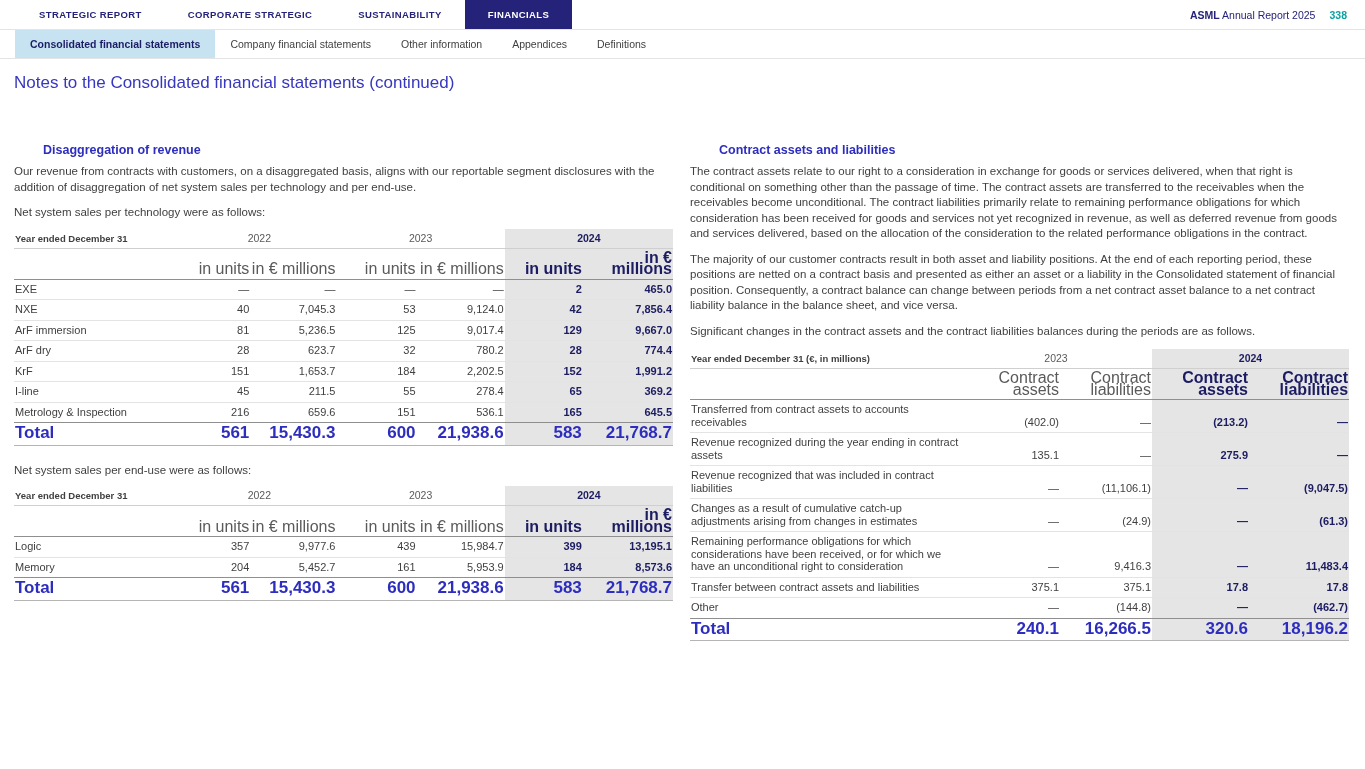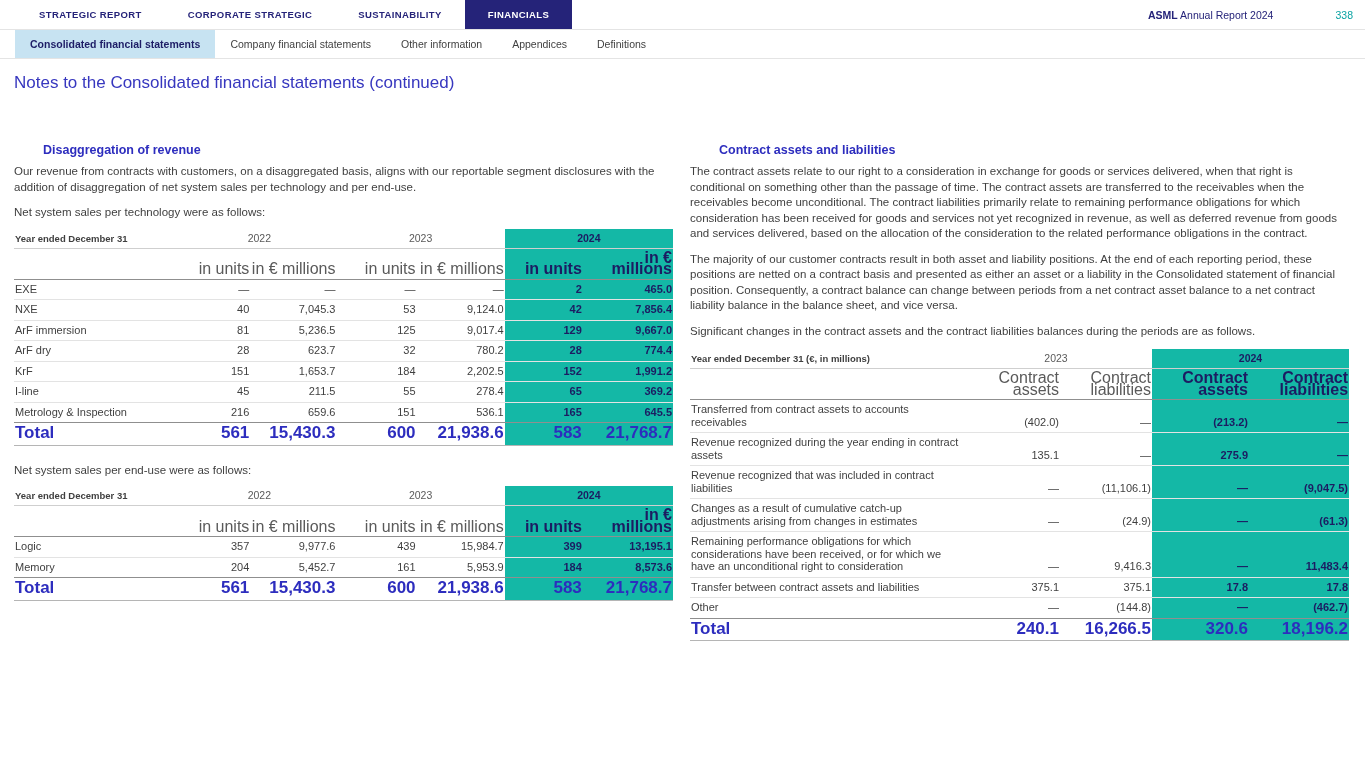--- a/index.html
+++ b/index.html
@@ -6,21 +6,21 @@
   body{width:1365px;height:769px;background:#ffffff;font-family:"Liberation Sans",sans-serif;color:#3f3f3f;overflow:hidden;}
 
   
   .topnav{display:flex;align-items:stretch;height:29px;border-bottom:1px solid #e4e4e4;}
   .tabs{display:flex;align-items:stretch;padding-left:16px;}
   .tab{display:flex;align-items:center;padding:0 23px;font-size:9.5px;font-weight:bold;letter-spacing:.4px;color:#252379;cursor:pointer;white-space:nowrap;}
   .tab.active{background:#252379;color:#ffffff;}
   .spacer{flex:1;}
   .brand{display:flex;align-items:center;font-size:10.5px;color:#252379;padding-right:14px;white-space:pre;}
   .brand b{font-weight:bold;}
-  .pagenum{display:flex;align-items:center;font-size:10.5px;font-weight:normal;color:#0aa3a3;padding-right:12px;margin-left:48px;}
+  .pagenum{display:flex;align-items:center;font-size:10.5px;font-weight:bold;color:#0aa3a3;padding-right:18px;}
 
   
   .subnav{display:flex;align-items:stretch;height:28px;border-bottom:1px solid #e4e4e4;padding-left:15px;}
   .subitem{display:flex;align-items:center;padding:0 15px;font-size:10.5px;color:#3f3f3f;cursor:pointer;white-space:nowrap;}
   .subitem.active{background:#c7e3f2;color:#1d1d66;font-weight:bold;}
 
   .pagetitle{margin:14px 0 0 14px;font-size:17px;font-weight:normal;color:#3737bf;}
 
   .content{display:flex;gap:17px;margin:50px 14px 0 14px;}
   .col{width:659px;flex:none;}
@@ -30,42 +30,42 @@
   p.lead2{margin-top:17px;}
   .tablewrap{margin-top:4px;}
 
   
   table.fin{border-collapse:collapse;width:100%;table-layout:fixed;}
   table.fin th,table.fin td{padding:3px 1px 4px 1px;vertical-align:bottom;}
   th.corner{font-size:9.5px;font-weight:bold;color:#3f3f3f;text-align:left;}
   th.year{font-size:10.5px;font-weight:normal;color:#5a5a5a;text-align:center;}
   th.sub{font-size:16px;font-weight:normal;color:#5a5a5a;text-align:right;line-height:11.5px;}
   th.hl{font-weight:bold;color:#1c1c62;}
-  .hlbg{background:#14b8a6;}
+  .hlbg{background:#e5e5e5;}
   tr.years th{border-bottom:1px solid #cfcfcf;}
   tr.subs th{border-bottom:1px solid #8f8f8f;}
   table.fin td{font-size:11px;line-height:12.5px;border-bottom:1px solid #e3e3e3;}
   td.lbl{text-align:left;}
   td.num{text-align:right;}
   td.hlv{font-weight:bold;color:#1c1c62;}
   tr.lastrow td{border-bottom:1px solid #8f8f8f;}
   tr.total td{font-size:17px;font-weight:bold;color:#2d2dbe;border-bottom:1px solid #b5b5b5;padding-top:4px;padding-bottom:5px;}
 </style>
 </head>
 <body>
 
 <header class="topnav">
   <nav class="tabs" id="topnav-tabs">
       <div class="tab">STRATEGIC REPORT</div>
       <div class="tab">CORPORATE STRATEGIC</div>
       <div class="tab">SUSTAINABILITY</div>
       <div class="tab active">FINANCIALS</div>
     </nav>
   <div class="spacer"></div>
-  <div class="brand"><b>ASML</b><span> Annual Report 2024</span></div>
+  <div class="brand"><b>ASML</b><span> Annual Report 2025</span></div>
   <div class="pagenum">338</div>
 </header>
 
 <nav class="subnav" id="subnav">
     <div class="subitem active">Consolidated financial statements</div>
     <div class="subitem">Company financial statements</div>
     <div class="subitem">Other information</div>
     <div class="subitem">Appendices</div>
     <div class="subitem">Definitions</div>
   </nav>

